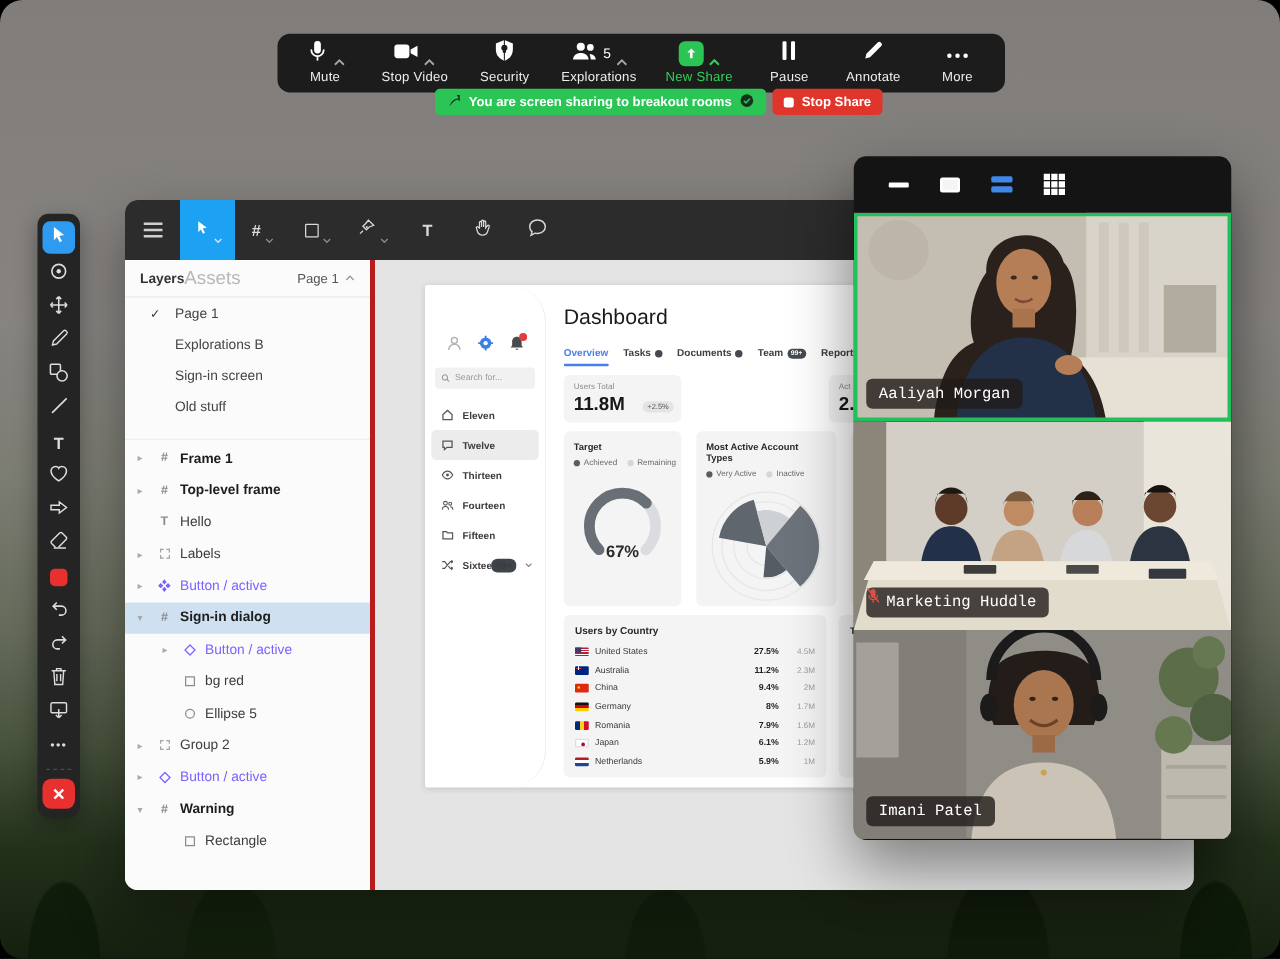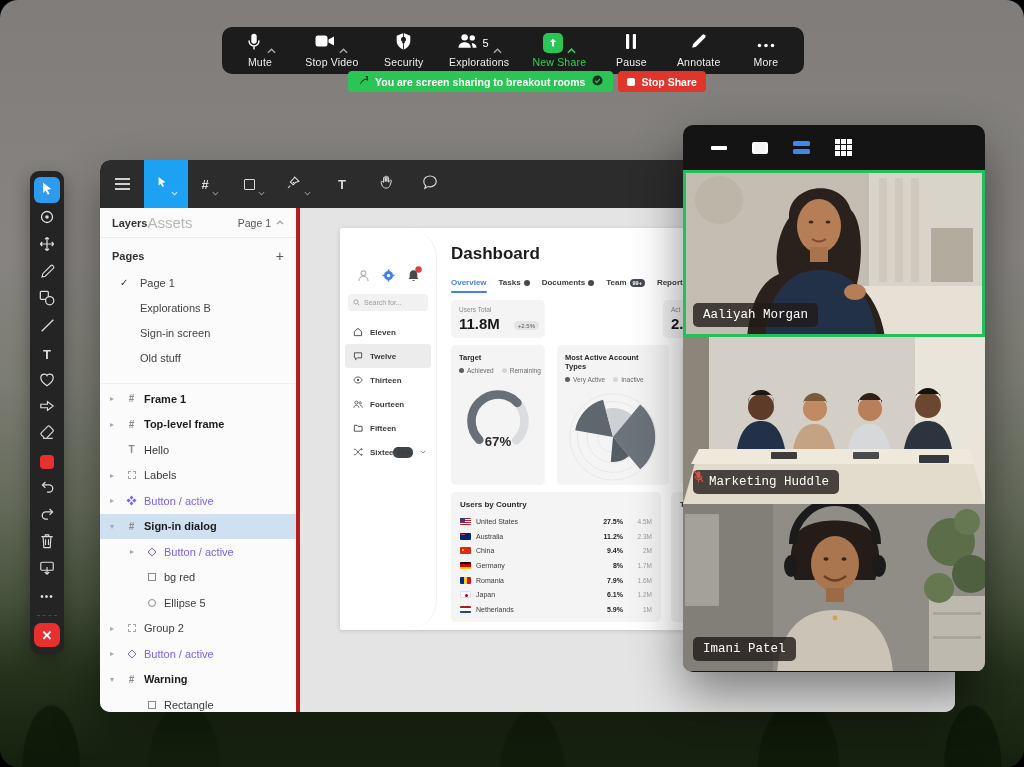--- a/index.html
+++ b/index.html
@@ -94,21 +94,21 @@
     display:flex;align-items:center;gap:4px;padding:0 5px;}
   .df-search span{font-size:7px;color:#9a9a9a;}
   .df-items{position:absolute;left:5px;right:5px;top:92px;}
   .df-item{height:24px;display:flex;align-items:center;gap:7px;padding:0 8px;border-radius:4px;position:relative;}
   .df-item span{font-size:8px;font-weight:bold;color:#3c3c3c;}
   .df-item.active{background:#ececec;}
   .df-badge{position:absolute;right:18px;background:#3f444a;color:#fff;font-size:5.5px;border-radius:5px;padding:1px 3px;}
   .df-chev{position:absolute;right:5px;width:6px;height:4px;}
 
   
-  .df-title{position:absolute;left:111px;top:16px;font-size:17px;font-weight:bold;color:#1b1b1b;}
+  .df-title{position:absolute;left:111px;top:16px;font-size:17px;font-weight:normal;color:#1b1b1b;}
   .df-tabs{position:absolute;left:111px;top:50px;display:flex;gap:12px;align-items:center;}
   .df-tab{font-size:8px;font-weight:bold;color:#3e3e3e;position:relative;display:flex;align-items:center;gap:3px;}
   .df-tab.active{color:#4a7fe8;}
   .df-tab.active::after{content:"";position:absolute;left:0;right:0;bottom:-6px;height:2px;background:#4a7fe8;border-radius:1px;}
   .df-tab.muted{color:#bdbdbd;}
   .df-dot-badge{width:6px;height:6px;background:#454a50;border-radius:50%;display:inline-block;}
   .df-pill-badge{background:#454a50;color:#fff;font-size:5.5px;border-radius:5px;padding:1px 3px;}
   .stat-card{position:absolute;top:72px;width:94px;height:38px;background:#f4f4f4;border-radius:5px;padding:6px 8px;}
   .stat-label{font-size:6.5px;color:#8a8a8a;}
   .stat-value{font-size:15px;font-weight:bold;color:#17181a;margin-top:2px;}
@@ -412,24 +412,20 @@
       <div class="lp-tabs">
         <span class="lp-tab-active">Layers</span>
         <span class="lp-tab">Assets</span>
         <span class="lp-pagesel">
           <span>Page 1</span>
           <svg width="8" height="5" viewBox="0 0 8 5">
               <path d="M1 4l3-3 3 3" stroke="#9a9a9a" stroke-width="1.1" fill="none"></path>
             </svg>
         </span>
       </div>
-      <div class="lp-pages-head">
-        <span class="lp-pages-title">Pages</span>
-        <span class="lp-plus">+</span>
-      </div>
       <div class="lp-pagerow">
           <span class="lp-check">✓</span>
           <span>Page 1</span>
         </div>
       <div class="lp-pagerow">
           <span>Explorations B</span>
         </div>
       <div class="lp-pagerow">
           <span>Sign-in screen</span>
         </div>

